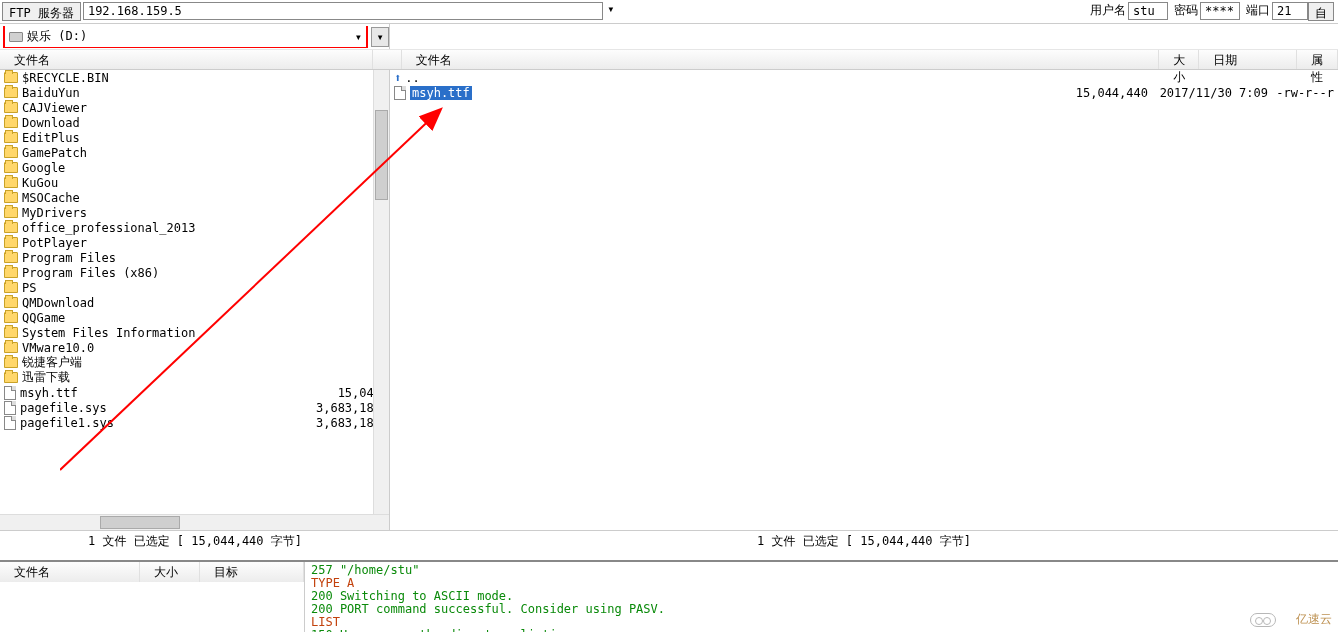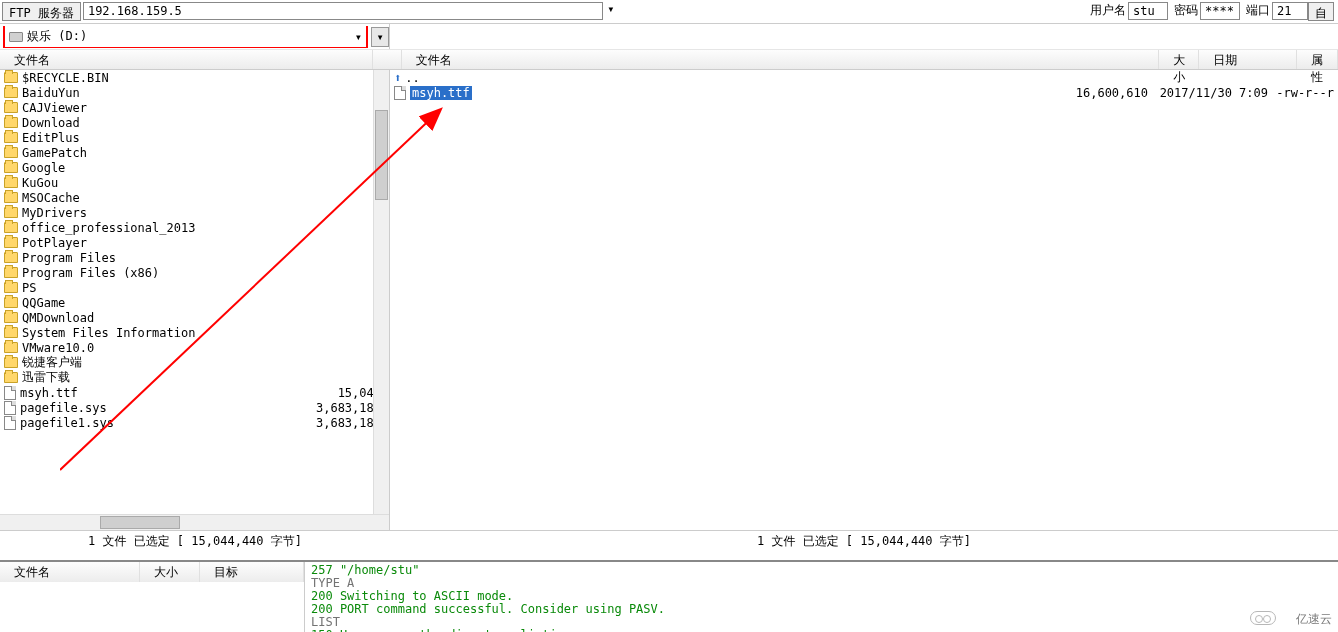--- a/index.html
+++ b/index.html
@@ -39,23 +39,23 @@
 .scroll-h .thumb{position:absolute;top:1px;bottom:1px;left:100px;width:80px;background:#cfcfcf;border:1px solid #aaa}
 .status-bar{height:30px;border-top:1px solid #ccc;display:flex}
 .status-left{width:390px;text-align:center;padding:2px}
 .status-right{flex:1;text-align:center;padding:2px}
 .bottom{height:96px;display:flex;border-top:2px solid #888}
 .queue{width:305px;border-right:1px solid #ccc}
 .queue-hdr{display:flex;height:20px}
 .log{flex:1;padding:2px 6px;font-family:"NSimSun",monospace;line-height:13px;position:relative}
 .log-line{white-space:pre}
 .green{color:#0a8a0a}
-.blue{color:#737373}
+.blue{color:#c2410c}
 .arrow-svg{position:absolute;pointer-events:none;z-index:50}
-.watermark{position:absolute;right:6px;bottom:4px;opacity:.7;font-size:12px;color:#404040;display:flex;gap:20px}
+.watermark{position:absolute;right:6px;bottom:4px;opacity:.7;font-size:12px;color:#a16207;display:flex;align-items:center;gap:20px}
 .watermark-icon{width:26px;height:14px;border:1px solid #999;border-radius:7px;position:relative}
 .watermark-icon::before,.watermark-icon::after{content:"";position:absolute;width:6px;height:6px;border:1px solid #999;border-radius:50%;top:3px}
 .watermark-icon::before{left:4px}.watermark-icon::after{left:12px}
 .spacer{margin-left:auto}
 </style>
 </head>
 <body>
 
 <div class="toolbar">
   <button class="btn-lbl">FTP 服务器</button>
@@ -151,25 +151,25 @@
         <div class="row">
           <span class="folder-icon"></span>
           <span>Program Files (x86)</span>
         </div>
         <div class="row">
           <span class="folder-icon"></span>
           <span>PS</span>
         </div>
         <div class="row">
           <span class="folder-icon"></span>
+          <span>QMDownload</span>
+        </div>
+        <div class="row">
+          <span class="folder-icon"></span>
           <span>QQGame</span>
-        </div>
-        <div class="row">
-          <span class="folder-icon"></span>
-          <span>QMDownload</span>
         </div>
         <div class="row">
           <span class="folder-icon"></span>
           <span>System Files Information</span>
         </div>
         <div class="row">
           <span class="folder-icon"></span>
           <span>VMware10.0</span>
         </div>
         <div class="row">
@@ -205,21 +205,21 @@
   </div>
   <div class="right-pane">
     <div class="file-list">
       <div class="row">
         <span class="up-icon">⬆</span>
         <span>..</span>
       </div>
       <div class="row">
         <span class="file-icon"></span>
         <span class="sel">msyh.ttf</span>
-        <span style="position:absolute;right:190px;font-family:monospace">16,600,610</span>
+        <span style="position:absolute;right:190px;font-family:monospace">15,044,440</span>
         <span style="position:absolute;right:70px">2017/11/30 7:09</span>
         <span style="position:absolute;right:4px">-rw-r--r</span>
       </div>
     </div>
   </div>
 </div>
 
 <div class="status-bar">
   <div class="status-left">1 文件 已选定 [  15,044,440 字节]</div>
   <div class="status-right">1 文件 已选定 [  15,044,440 字节]</div>

